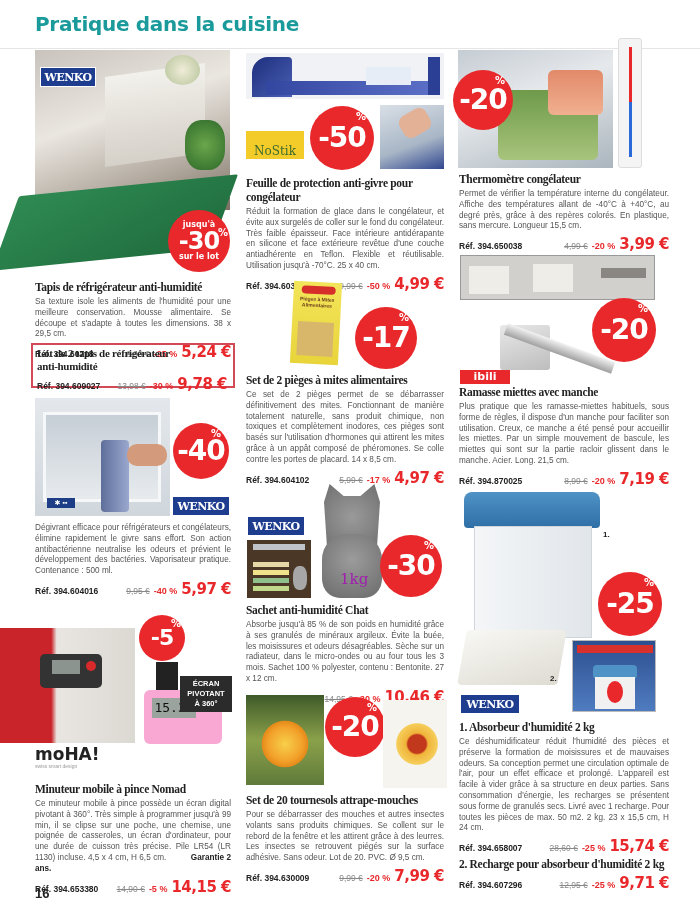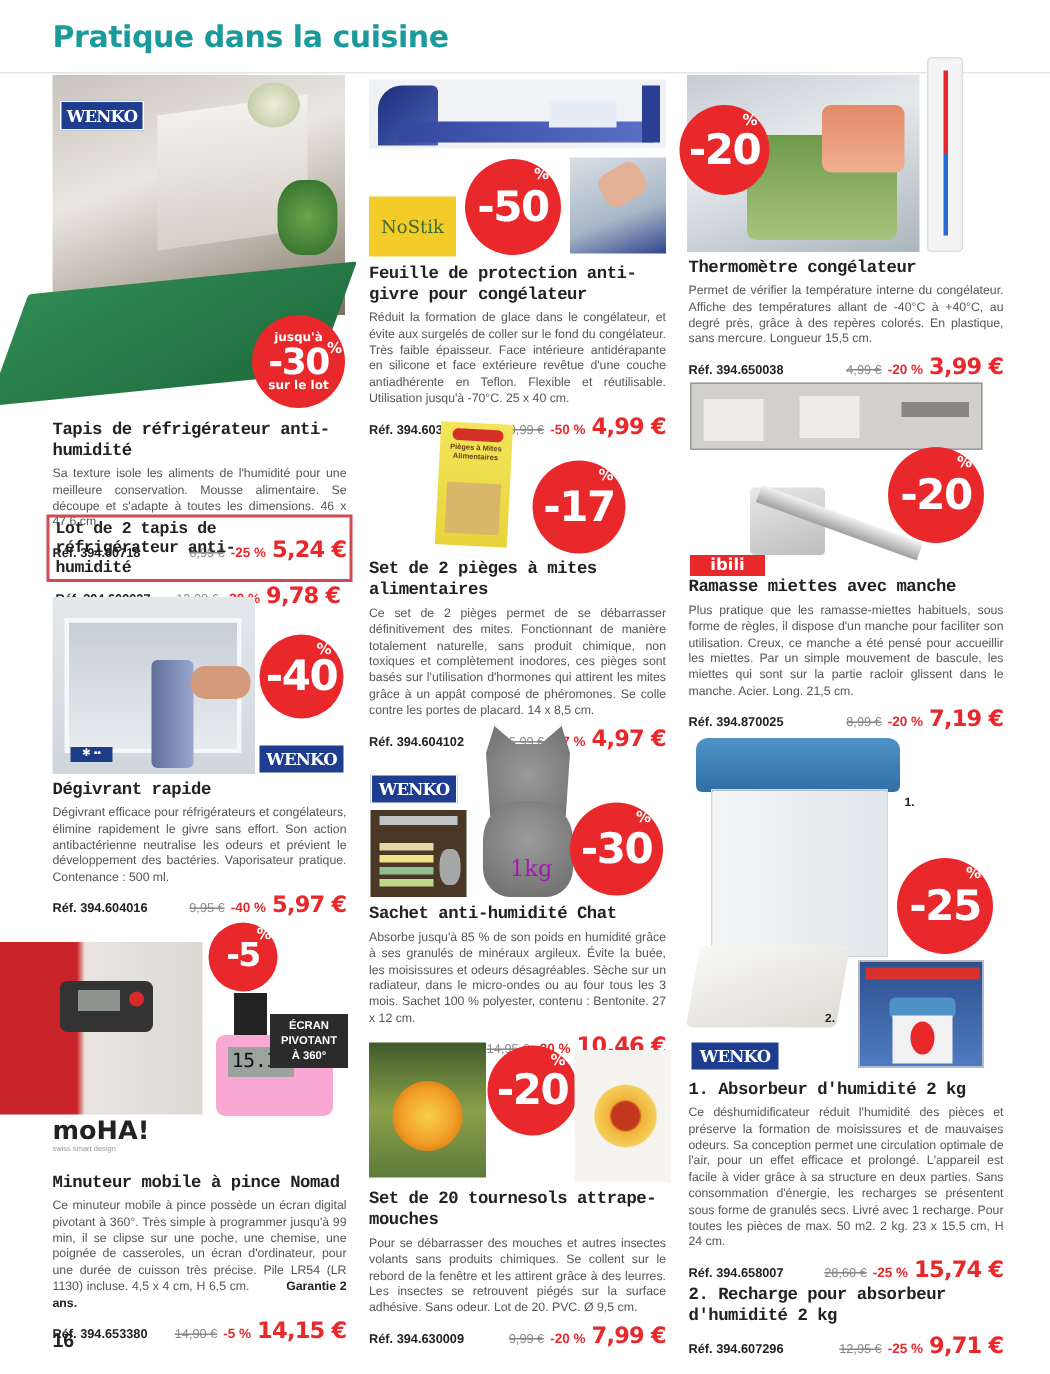--- a/index.html
+++ b/index.html
@@ -6,21 +6,21 @@
   body { width: 700px; height: 916px; background: #fff; font-family: "Liberation Sans", sans-serif; color: #333; position: relative; overflow: hidden; }
   .page-title { position: absolute; left: 35px; top: 12px; font-size: 20px; font-weight: bold; color: #1a9a9a; font-family: "DejaVu Sans", sans-serif; letter-spacing: -0.3px; }
   .topline { position: absolute; left: 0; top: 48px; width: 700px; height: 1px; background: #e5e5e5; }
   .abs { position: absolute; }
   .img { position: absolute; overflow: hidden; }
   .badge { position: absolute; border-radius: 50%; background: #e8282b; color: #fff; font-weight: bold; font-family: "DejaVu Sans", sans-serif; display: flex; align-items: center; justify-content: center; flex-direction: column; line-height: 1; }
   .badge .pct { position: absolute; top: 6px; right: 8px; font-size: 10px; }
   .badge .num { font-size: 28px; letter-spacing: -1px; }
   .badge .small { font-size: 8px; font-weight: bold; }
   .prod { position: absolute; }
-  .prod h3 { font-size: 11.5px; font-weight: bold; color: #222; font-family: Liberation Mono, monospace; letter-spacing: -0.3px; line-height: 14px; }
+  .prod h3 { font-size: 11.5px; font-weight: bold; color: #222; font-family: Liberation Serif, serif; letter-spacing: -0.3px; line-height: 14px; }
   .prod p { font-size: 8.2px; color: #555; line-height: 10.8px; text-align: justify; margin-top: 3px; }
   .prod p b { color: #222; padding-left: 22px; }
   .pricerow { display: flex; align-items: baseline; justify-content: space-between; margin-top: 3px; }
   .ref { font-size: 8.5px; font-weight: bold; color: #222; }
   .pr { display: flex; align-items: baseline; gap: 4px; white-space: nowrap; }
   .old { font-size: 8.5px; color: #888; }
   .old .strike { text-decoration: line-through; }
   .disc { font-size: 9px; color: #e8282b; font-weight: bold; }
   .newp { font-size: 15px; color: #e8282b; font-weight: bold; font-family: "DejaVu Sans", sans-serif; letter-spacing: -0.5px; }
   .boxed { position: absolute; border: 2px solid #d24a56; padding: 2px 6px 2px 4px; }
@@ -46,21 +46,21 @@
 <div class="abs" style="left:10px;top:185px;width:210px;height:75px;background:linear-gradient(150deg,#2f8a52,#1f6c3d);transform:skewX(-25deg) rotate(-6deg);border-radius:2px;"></div>
 <div class="badge" style="left:168px;top:210px;width:62px;height:62px;">
   <span class="small">jusqu'à</span>
   <span class="num" style="font-size:24px;">-30</span>
   <span class="small">sur le lot</span>
   <span class="pct" style="top:18px;right:2px;">%</span>
 </div>
 
 <div class="prod" style="left:35px;top:280px;width:196px;">
   <h3>Tapis de réfrigérateur anti-humidité</h3>
-  <p>Sa texture isole les aliments de l'humidité pour une meilleure conservation. Mousse alimentaire. Se découpe et s'adapte à toutes les dimensions. 46 x 47,6 cm.</p>
+  <p>Sa texture isole les aliments de l'humidité pour une meilleure conservation. Mousse alimentaire. Se découpe et s'adapte à toutes les dimensions. 38 x 29,5 cm.</p>
   <div class="pricerow">
     <span class="ref">Réf. 394.60718</span>
     <span class="pr">
         <span class="old"><span class="strike">6,99 €</span></span>
         <span class="disc">-25 %</span>
         <span class="newp">5,24 €</span>
       </span>
   </div>
 </div>
 <div class="boxed" style="left:31px;top:343px;width:204px;height:45px;">
@@ -83,21 +83,20 @@
   <div class="abs" style="left:92px;top:46px;width:40px;height:22px;background:#d39a7c;border-radius:10px;"></div>
   <div class="abs" style="left:12px;top:100px;width:28px;height:10px;background:#1d3e87;color:#fff;font-size:7px;line-height:10px;text-align:center;">✱ ▪▪</div>
 </div>
 <div class="badge" style="left:173px;top:423px;width:56px;height:56px;">
   <span class="num">-40</span>
   <span class="pct">%</span>
 </div>
 <div class="logo-wenko" style="left:172px;top:496px;width:58px;height:20px;">WENKO</div>
 
 <div class="prod" style="left:35px;top:520px;width:196px;">
-  <h3>Dégivrant rapide</h3>
   <p>Dégivrant efficace pour réfrigérateurs et congélateurs, élimine rapidement le givre sans effort. Son action antibactérienne neutralise les odeurs et prévient le développement des bactéries. Vaporisateur pratique. Contenance : 500 ml.</p>
   <div class="pricerow">
     <span class="ref">Réf. 394.604016</span>
     <span class="pr">
         <span class="old"><span class="strike">9,95 €</span></span>
         <span class="disc">-40 %</span>
         <span class="newp">5,97 €</span>
       </span>
   </div>
 </div>
@@ -138,21 +137,21 @@
       </span>
   </div>
 </div>
 
 <div class="img" style="left:246px;top:53px;width:198px;height:46px;background:#f0f2f6;">
   <div class="abs" style="left:6px;top:4px;width:40px;height:40px;background:linear-gradient(135deg,#1d2f7c,#4a5fb5);border-radius:40% 10% 0 0;"></div>
   <div class="abs" style="left:20px;top:28px;width:170px;height:14px;background:linear-gradient(90deg,#3447a0,#5c70c8);"></div>
   <div class="abs" style="left:120px;top:14px;width:45px;height:18px;background:#e7edf6;"></div>
   <div class="abs" style="left:182px;top:4px;width:12px;height:38px;background:#2b3f95;"></div>
 </div>
-<div class="abs" style="left:246px;top:131px;width:58px;height:40px;background:#f4cc2a;color:#3c6b2e;font-family:'DejaVu Serif',serif;font-size:12px;text-align:center;line-height:40px;">NoStik</div>
+<div class="abs" style="left:246px;top:131px;width:58px;height:28px;background:#f4cc2a;color:#3c6b2e;font-family:'DejaVu Serif',serif;font-size:12px;text-align:center;line-height:40px;">NoStik</div>
 <div class="badge" style="left:310px;top:106px;width:64px;height:64px;">
   <span class="num">-50</span>
   <span class="pct">%</span>
 </div>
 <div class="img" style="left:380px;top:105px;width:64px;height:64px;background:linear-gradient(160deg,#d9dfe6,#a8b6c6 60%,#30468f 100%);">
   <div class="abs" style="left:20px;top:6px;width:30px;height:24px;background:#e2b196;border-radius:8px;transform:rotate(-30deg);"></div>
 </div>
 
 <div class="prod" style="left:246px;top:176px;width:198px;">
   <h3>Feuille de protection anti-givre pour congélateur</h3>

